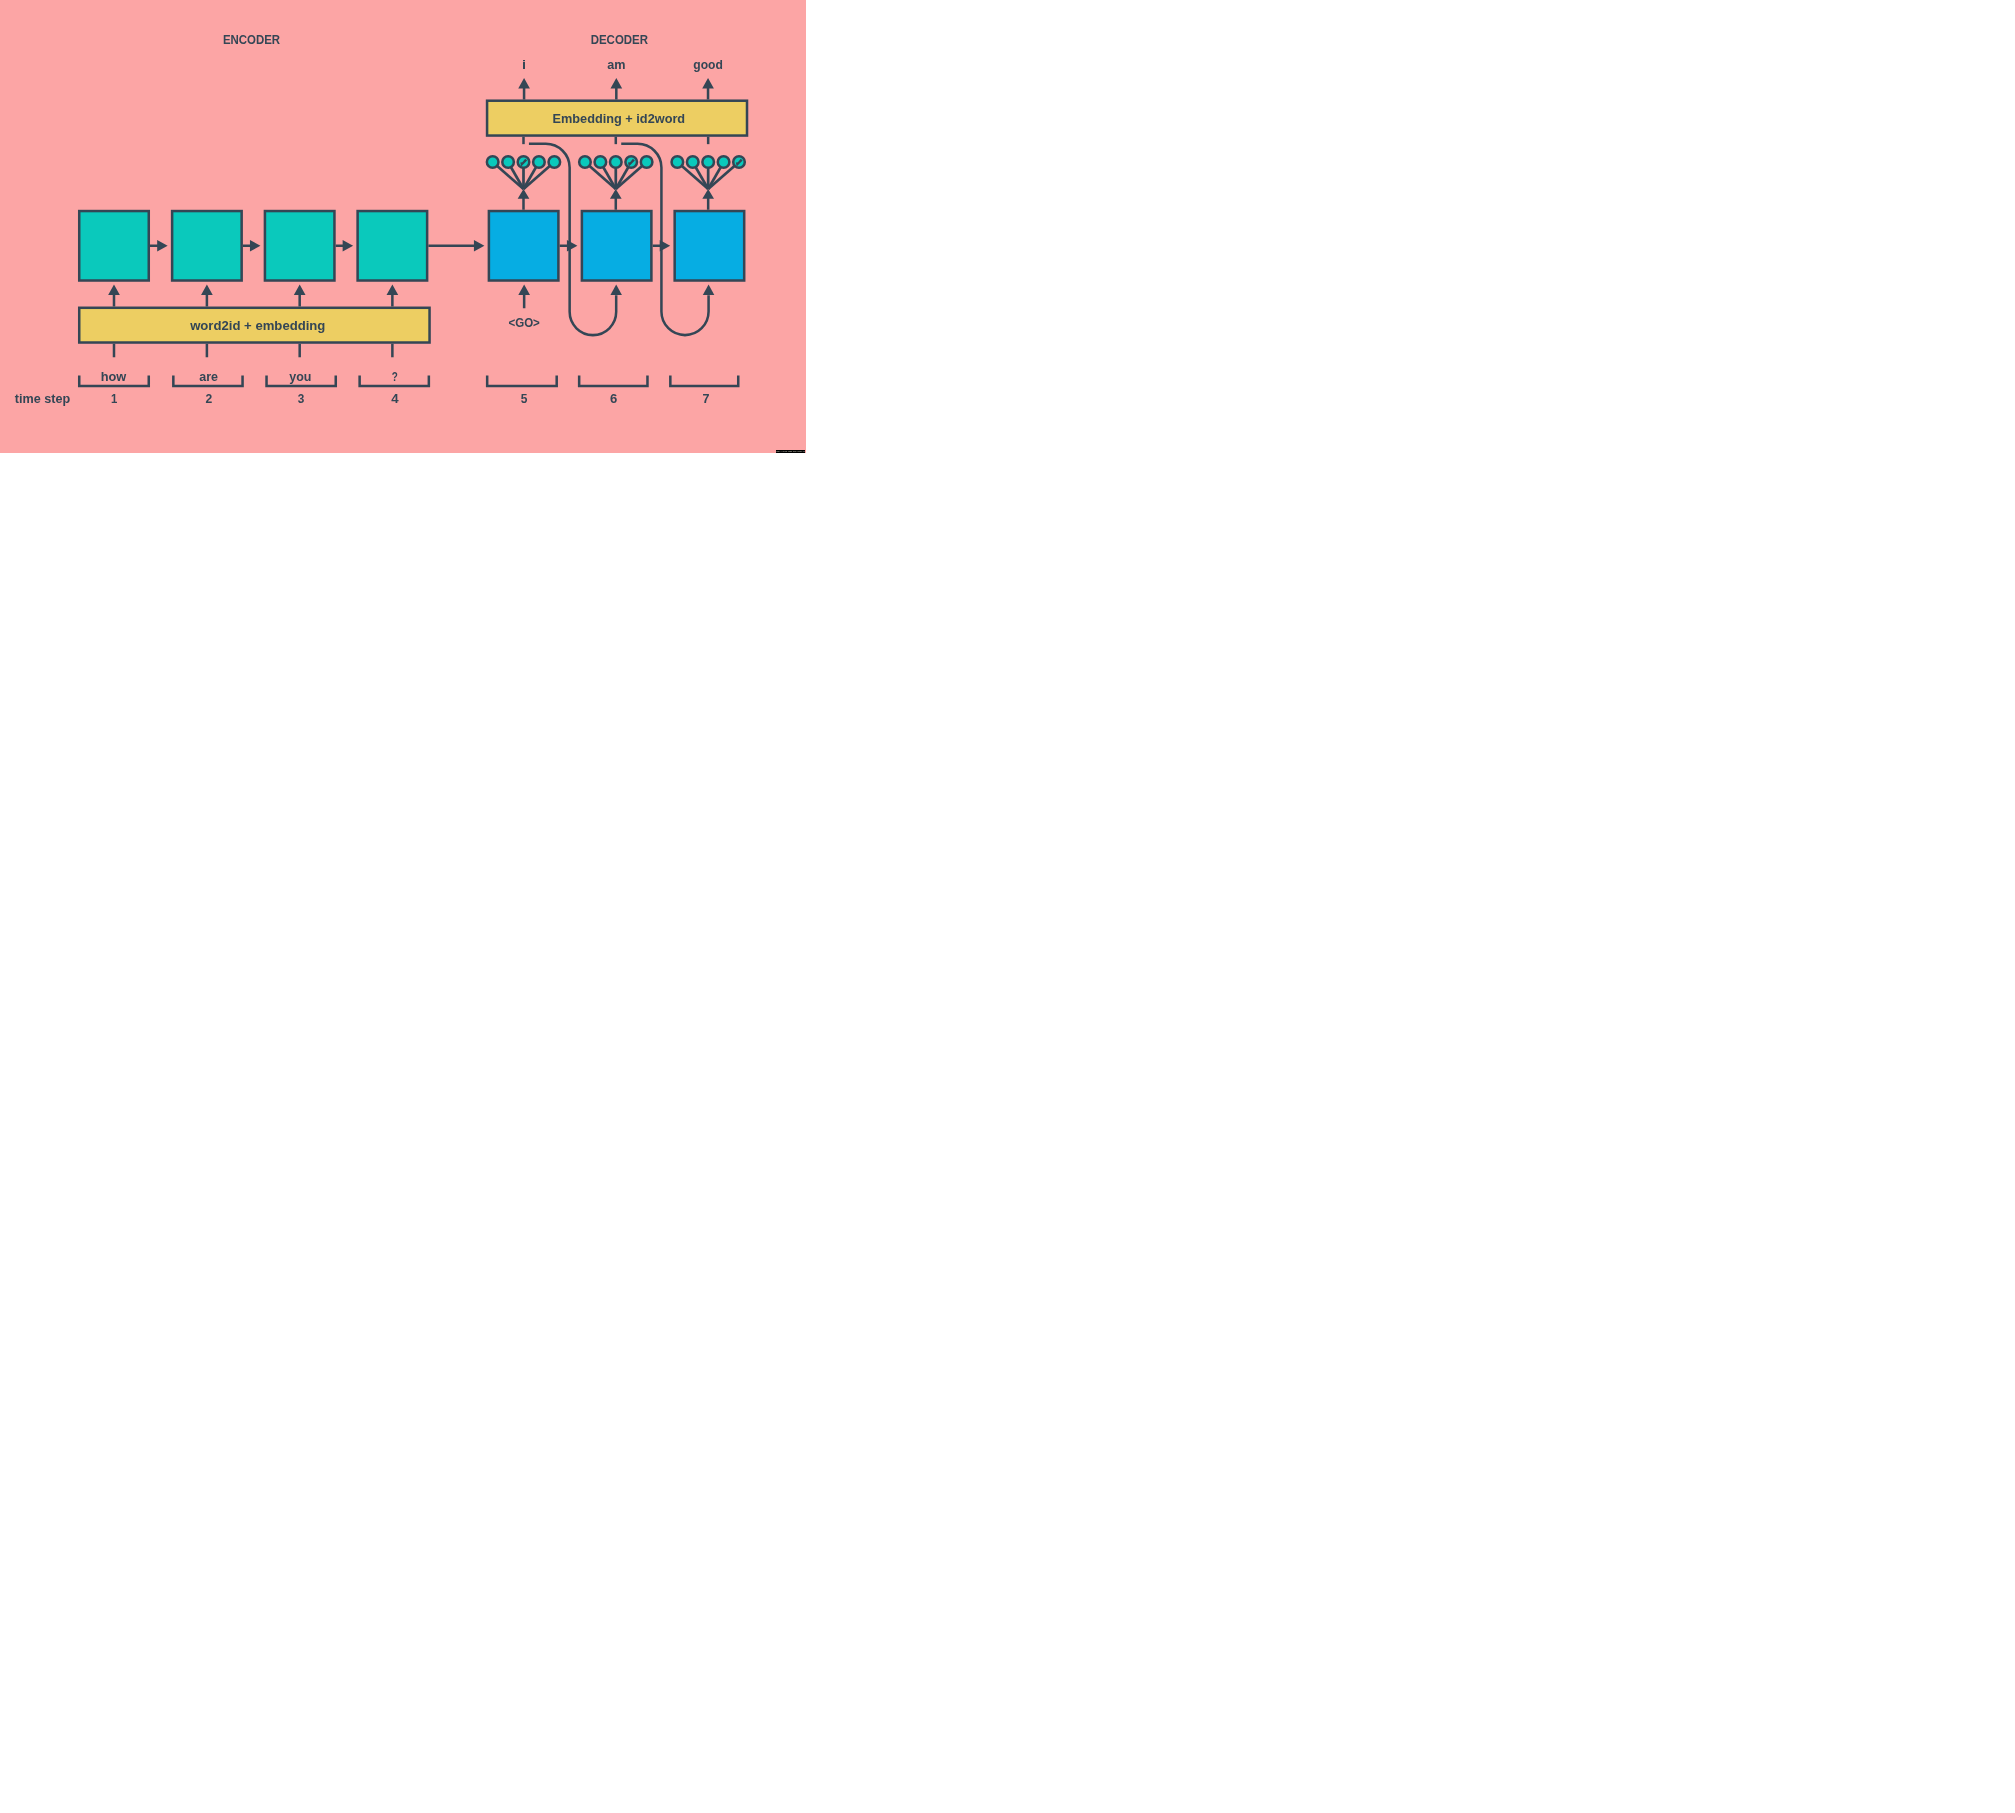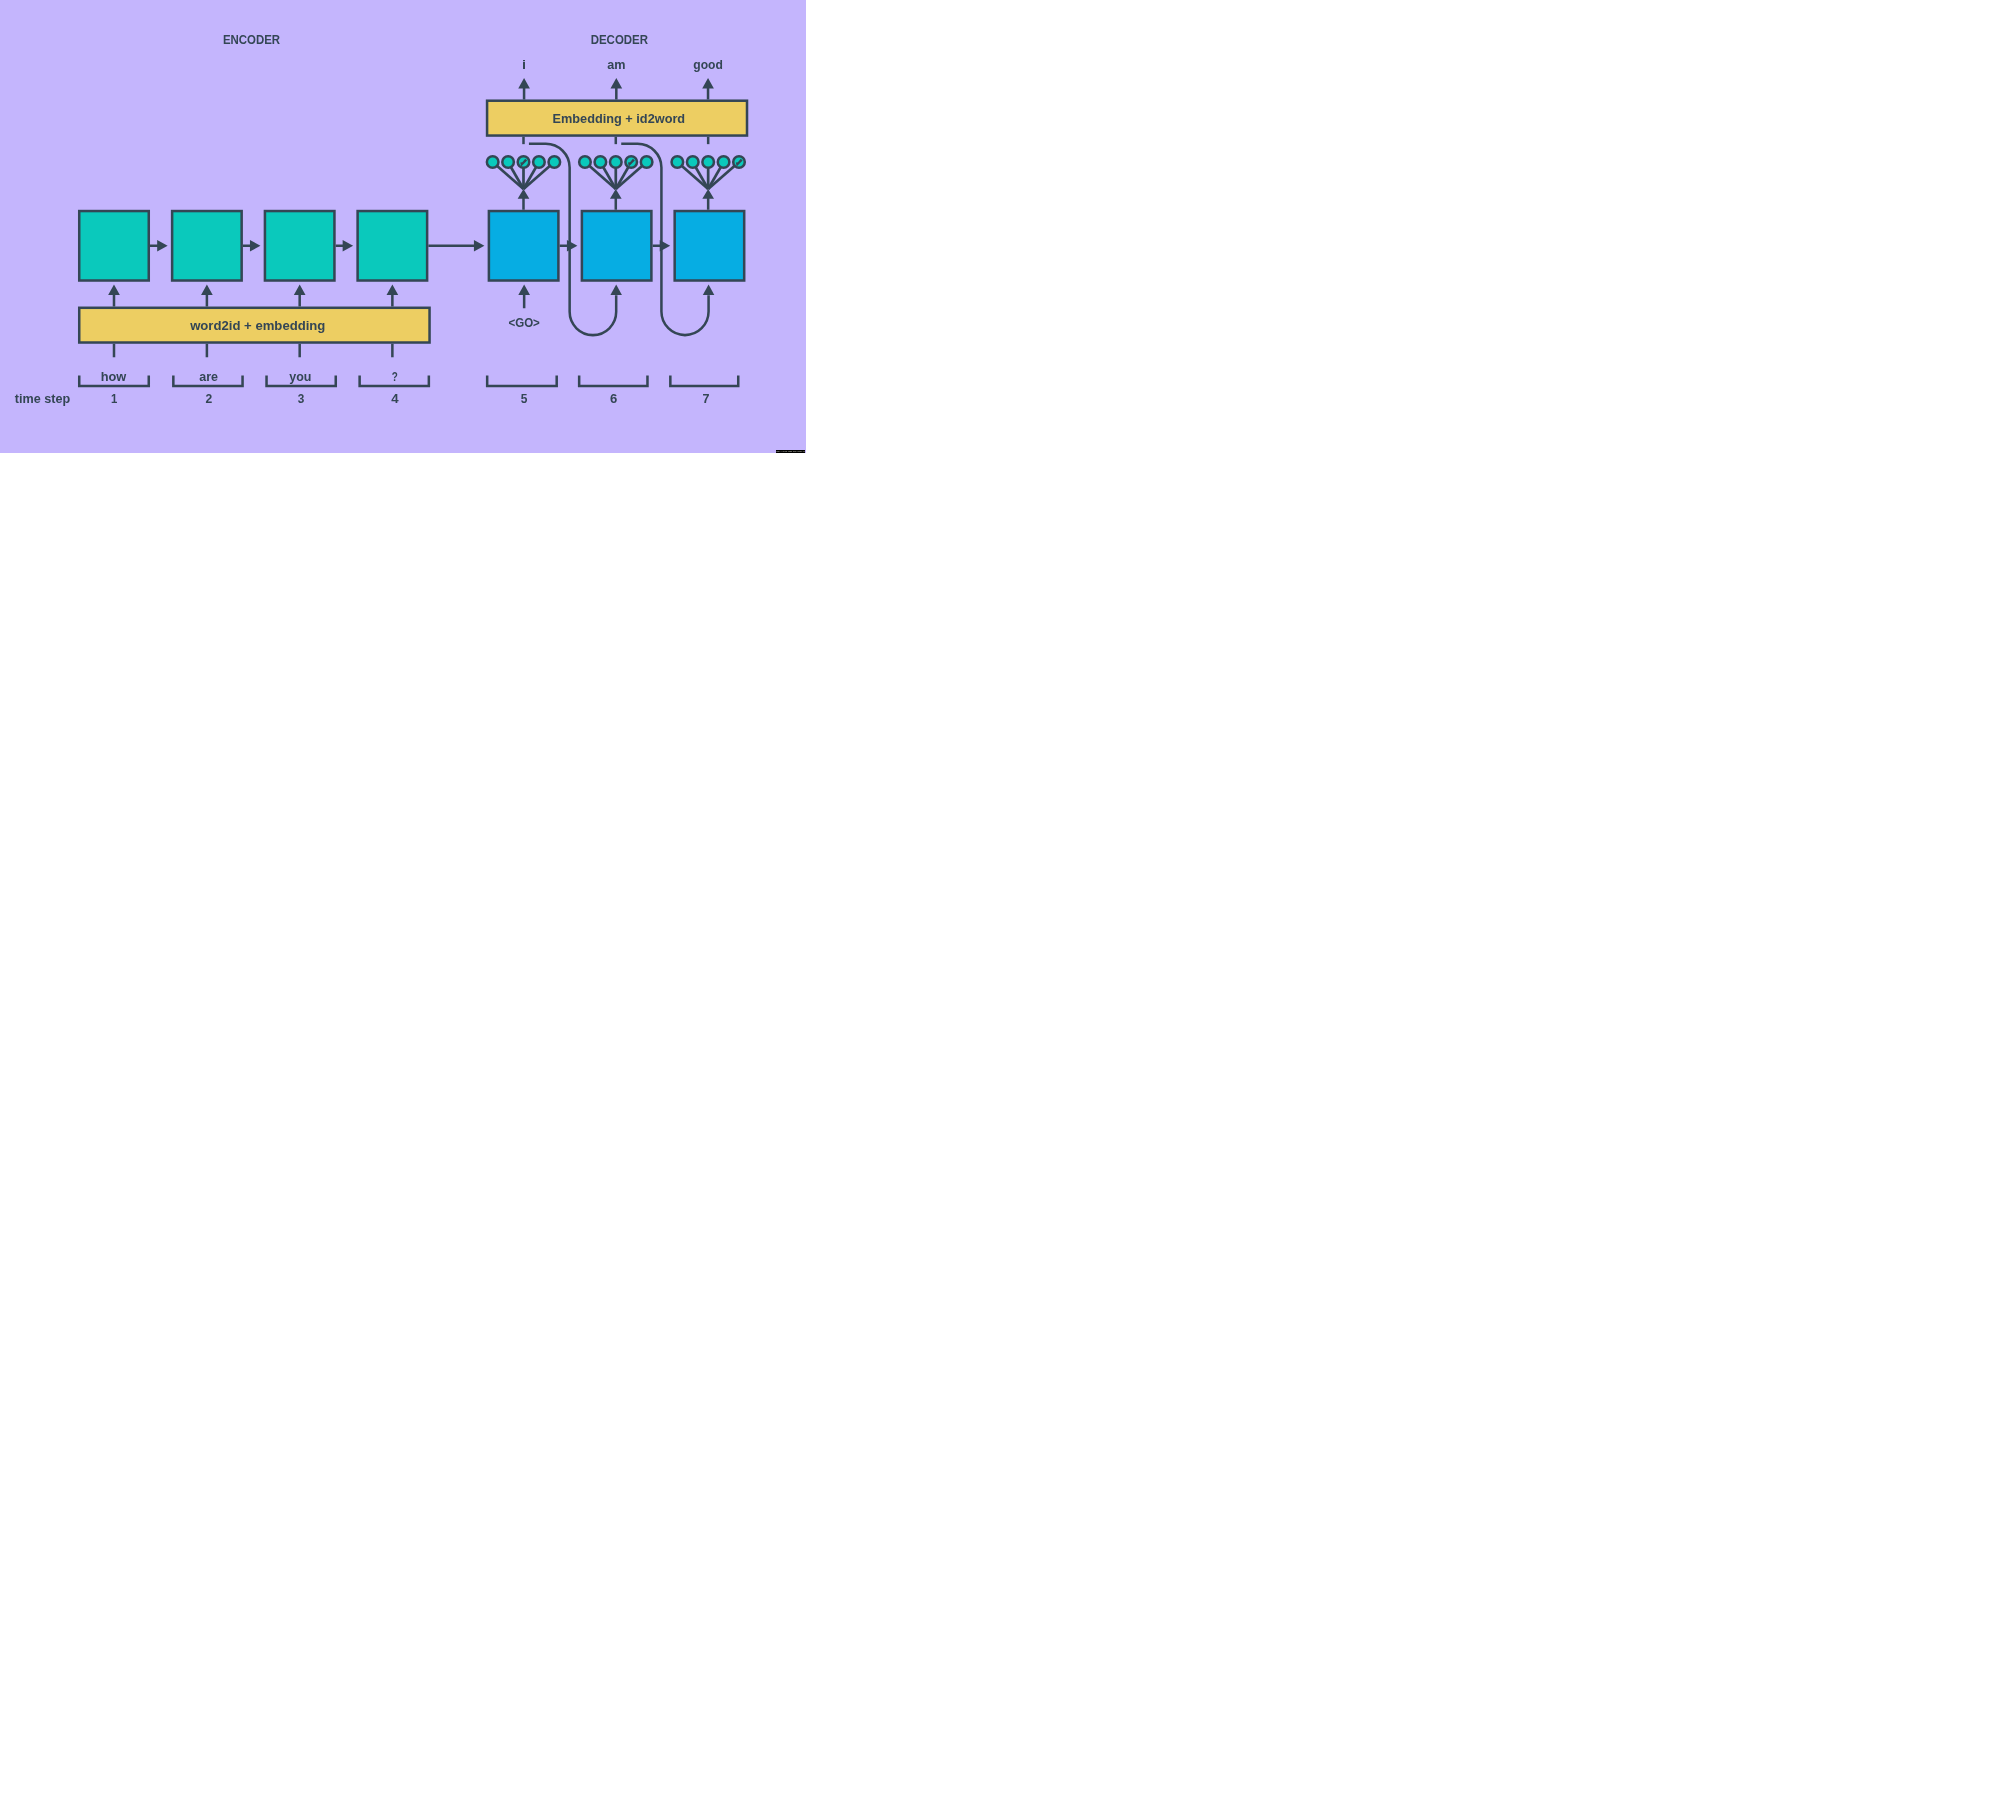--- a/index.html
+++ b/index.html
@@ -1,19 +1,19 @@
 <!DOCTYPE html>
 <html style="font-size:6.4px"><head>
 <meta charset="utf-8">
 <title>seq2seq encoder-decoder diagram</title>
 <style>
   html,body{margin:0;padding:0;background:#ffffff;}
   body{width:806px;height:453px;overflow:hidden;
        font-family:"Liberation Sans",sans-serif;}
-  #stage{position:relative;width:806px;height:453px;background:#c4b5fd;overflow:hidden;}
+  #stage{position:relative;width:806px;height:453px;background:#fca5a5;overflow:hidden;}
   svg#diagram{position:absolute;left:0;top:0;width:806px;height:453px;display:block;}
   svg#diagram text{font-family:"Liberation Sans",sans-serif;font-weight:bold;}
   svg#diagram .lbl{fill:#344655;}
   .wm{position:absolute;background:#000;color:#dcdccc;
       font-family:"Liberation Mono",monospace;white-space:pre;
       display:flex;align-items:center;justify-content:center;overflow:hidden;
       letter-spacing:0;}
 </style>
 </head>
 <body>

